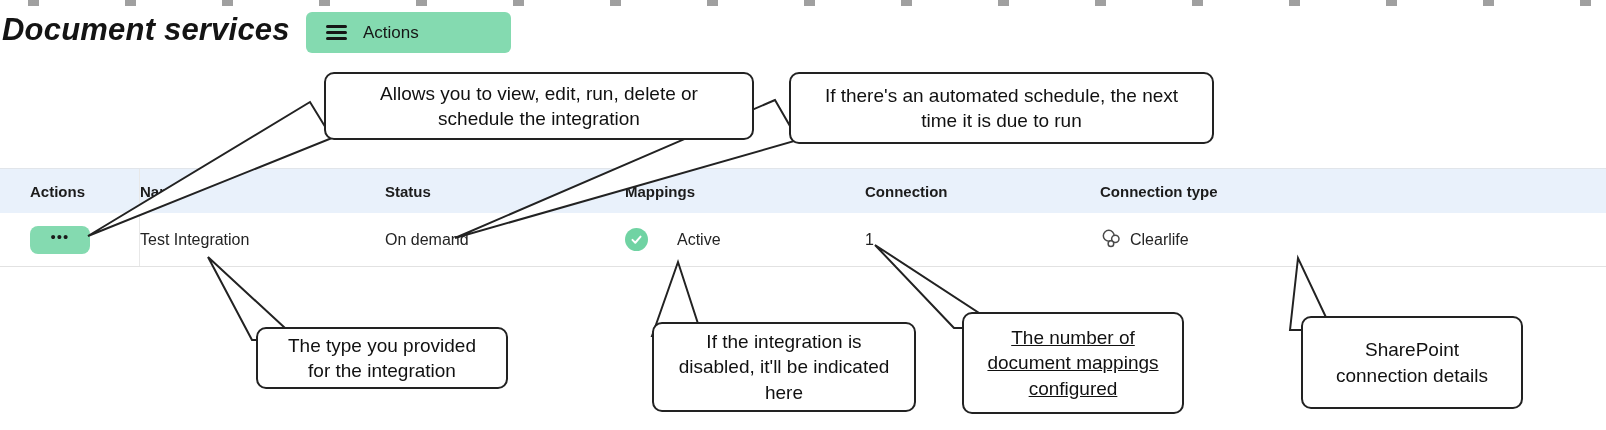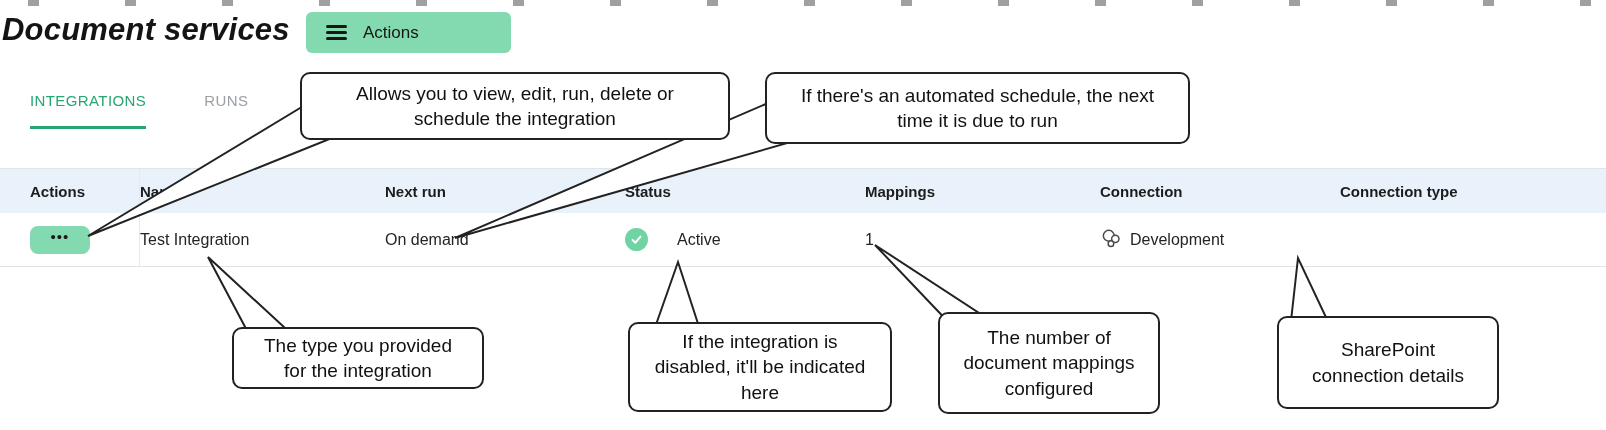--- a/index.html
+++ b/index.html
@@ -37,58 +37,53 @@
   .row-actions-btn { width:60px; height:28px; background:#84dab0; border:none; border-radius:8px;
     font-size:15px; letter-spacing:1px; color:#1b1b1b; cursor:pointer; display:flex; align-items:center; justify-content:center; padding-bottom:6px; font-family:inherit; }
   .status-cell { display:flex; align-items:center; gap:29px; }
   .check-circle { width:23px; height:23px; border-radius:50%; background:#70d3a3; display:flex; align-items:center; justify-content:center; flex:0 0 auto; }
   .ctype-cell { display:flex; align-items:center; gap:9px; }
 
   
   .overlay-svg { position:absolute; left:0; top:0; width:1606px; height:430px; z-index:5; pointer-events:none; }
   .callout { position:absolute; z-index:6; background:#fff; border:2px solid #222; border-radius:10px;
     display:flex; align-items:center; justify-content:center; text-align:center;
-    font-size:19px; line-height:1.32; color:#111; padding:8px 18px; }
+    font-size:19px; line-height:1.32; color:#111; padding:8px 18px;margin-left:24px; }
   .co-actions   { left:300px; top:72px;  width:430px; height:68px; }
   .co-nextrun   { left:765px; top:72px;  width:425px; height:72px; }
   .co-name      { left:232px; top:327px; width:252px; height:62px; }
   .co-status    { left:628px; top:322px; width:264px; height:90px; }
-  .co-mappings  { left:938px; top:312px; width:222px; height:102px; }
+  .co-mappings  { left:938px; top:312px; width:222px; height:102px;text-decoration:underline; }
   .co-conn      { left:1277px; top:316px; width:222px; height:93px; }
 </style>
 </head>
 <body>
 
 <div class="page">
 
   <div class="top-ticks"></div>
 
   <h1 class="page-title">Document services</h1>
 
   <button class="actions-btn">
     <span class="hamburger">
         <span></span>
         <span></span>
         <span></span>
       </span>
     <span class="label">Actions</span>
   </button>
 
-  <div class="tabs">
-    <div class="tab active">INTEGRATIONS</div>
-    <div class="tab inactive">RUNS</div>
-  </div>
 
   <div class="table">
     <div class="thead">
       <div class="cell-actions">
           <span>Actions</span>
         </div>
       <div>Name</div>
-      <div>Next run</div>
       <div>Status</div>
       <div>Mappings</div>
       <div>Connection</div>
       <div>Connection type</div>
     </div>
     <div class="trow">
       <div class="cell-actions">
         <button class="row-actions-btn">
           <span>•••</span>
         </button>
@@ -105,21 +100,21 @@
       </div>
       <div>1</div>
       <div class="ctype-cell">
         <span>
           <svg width="21" height="21" viewBox="0 0 24 24" fill="none" stroke="#4a4a4a" stroke-width="1.7">
             <circle cx="10" cy="10" r="6.2"></circle>
             <circle cx="17.5" cy="13.5" r="4.2" fill="#fff"></circle>
             <circle cx="12.5" cy="19" r="3.2" fill="#fff"></circle>
           </svg>
         </span>
-        <span>Development</span>
+        <span>Clearlife</span>
       </div>
     </div>
   </div>
 
   <svg class="overlay-svg" viewBox="0 0 1606 430">
     <polygon points="310,102 88,236 332,138" fill="#fff" stroke="#222" stroke-width="2"></polygon>
     <polygon points="775,100 455,238 798,140" fill="#fff" stroke="#222" stroke-width="2"></polygon>
     <polygon points="252,340 208,257 298,340" fill="#fff" stroke="#222" stroke-width="2"></polygon>
     <polygon points="652,336 678,262 702,336" fill="#fff" stroke="#222" stroke-width="2"></polygon>
     <polygon points="954,328 875,245 1002,328" fill="#fff" stroke="#222" stroke-width="2"></polygon>

